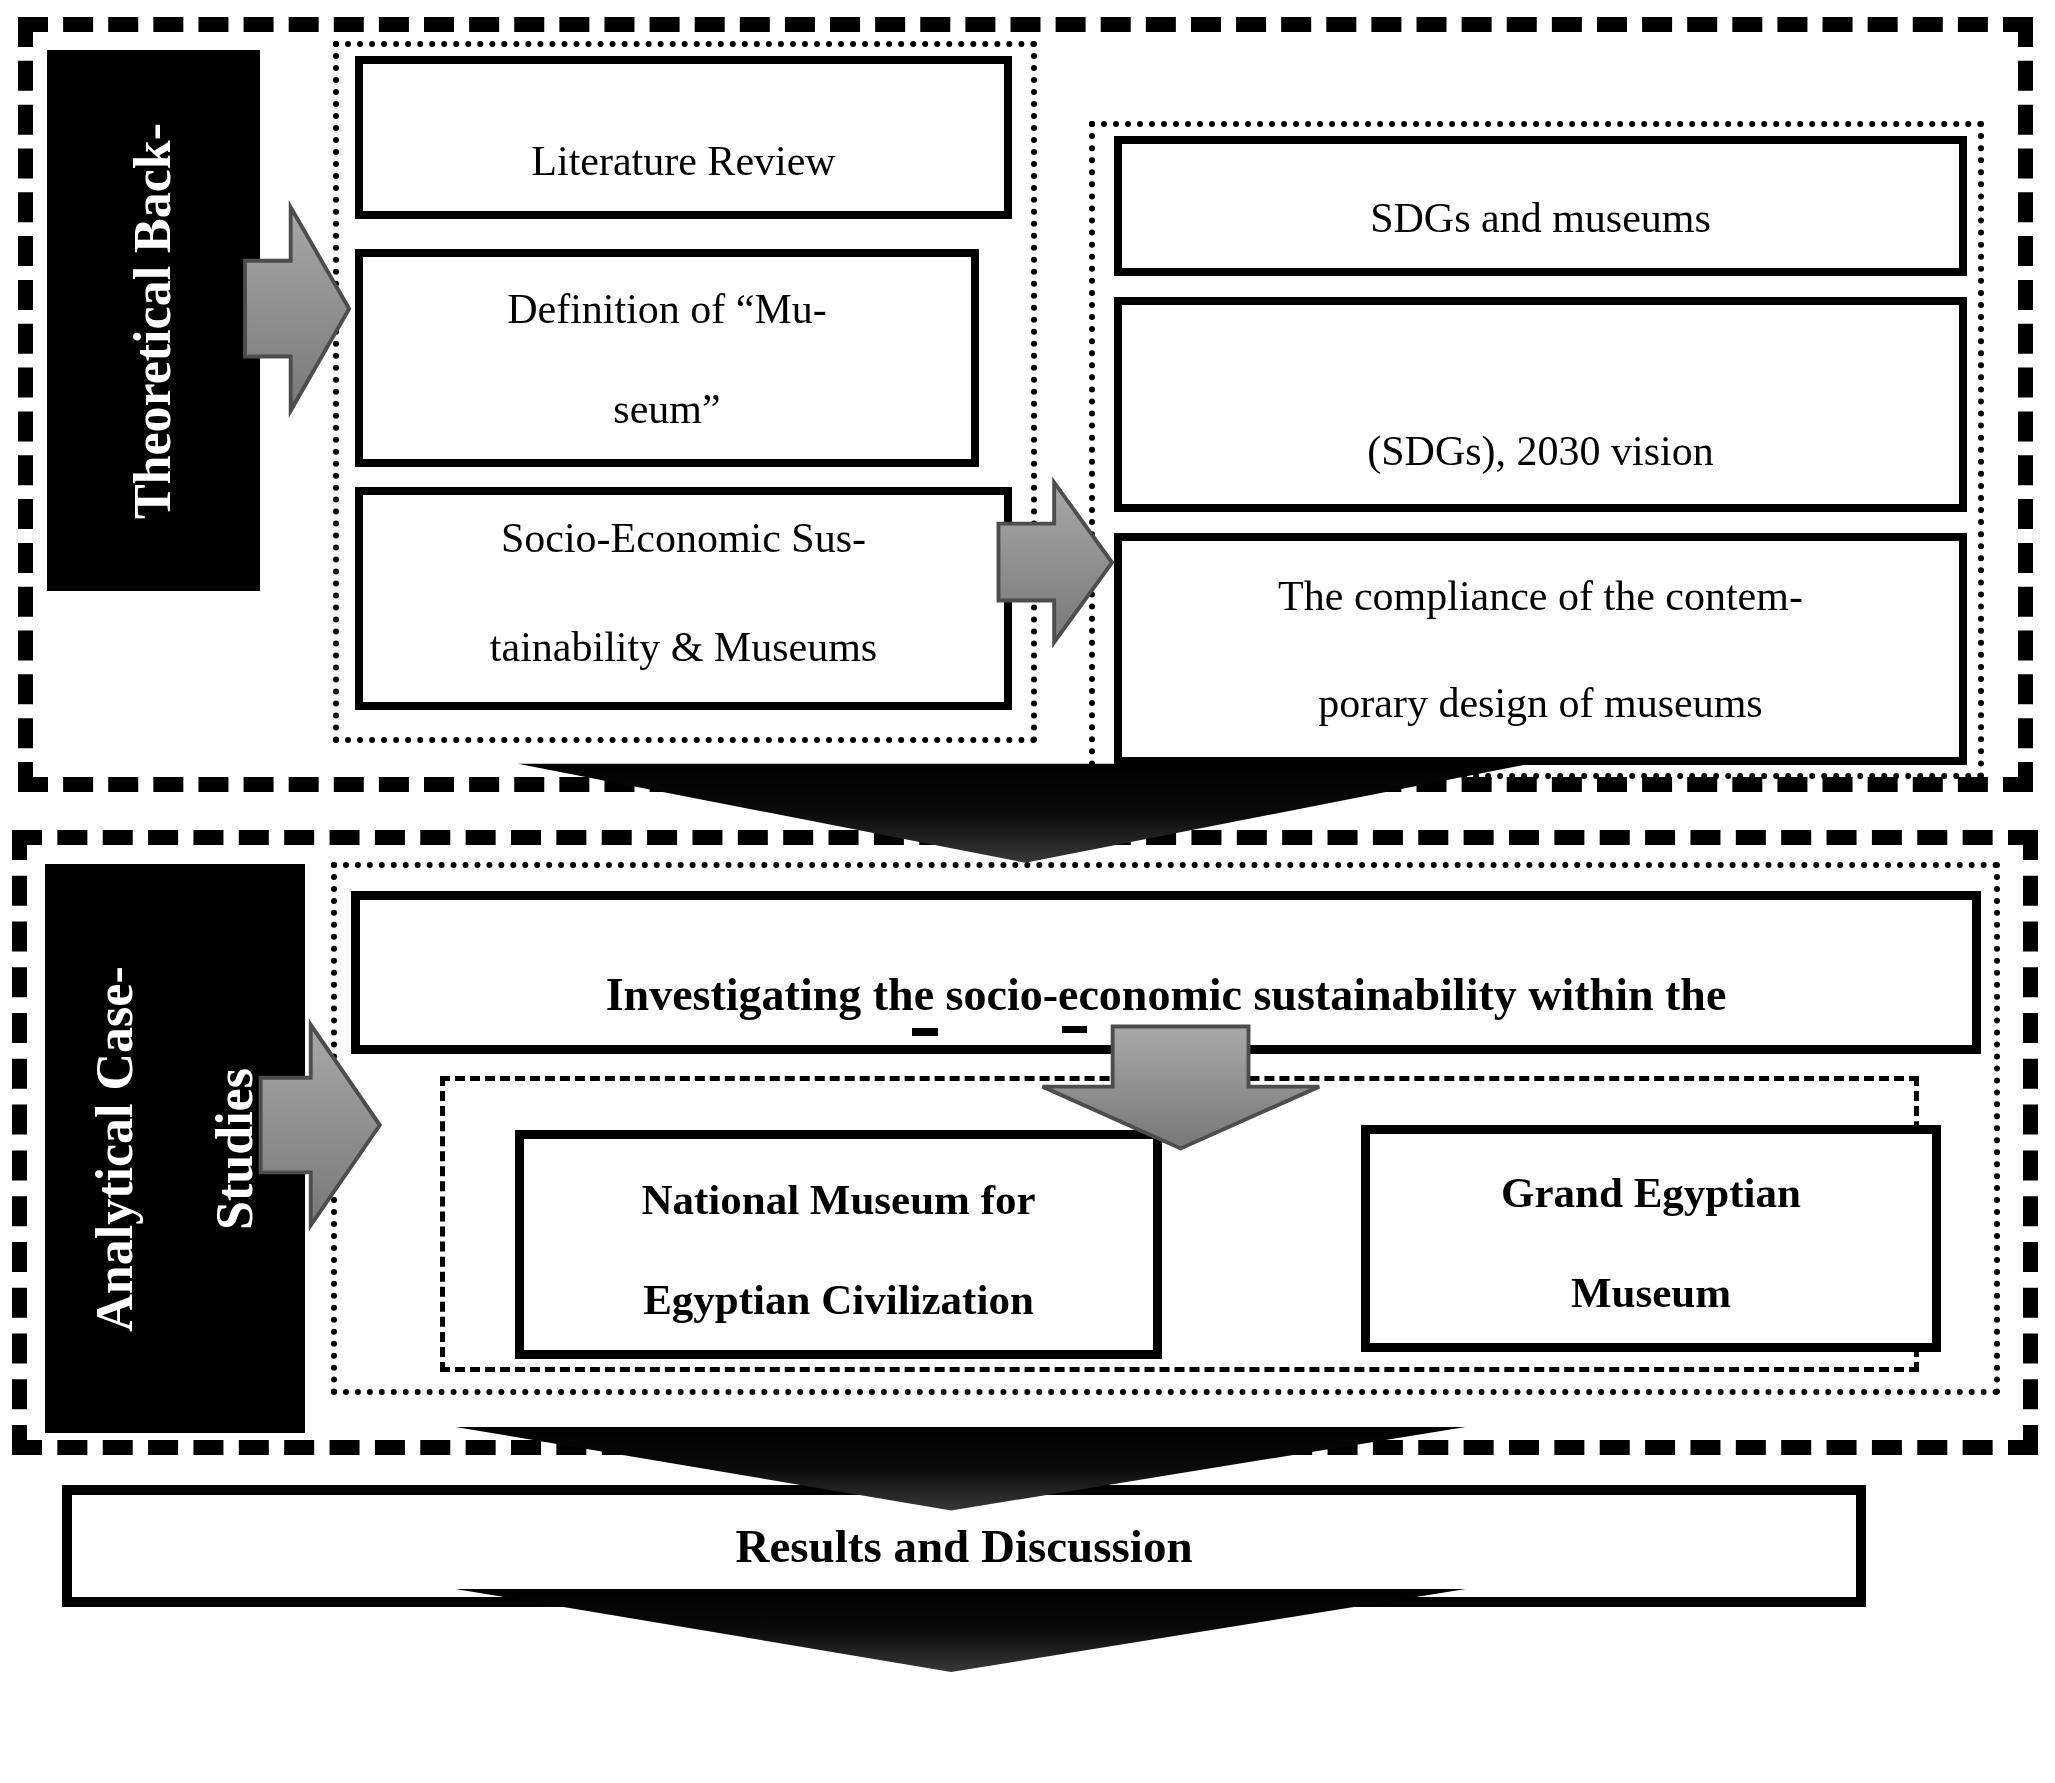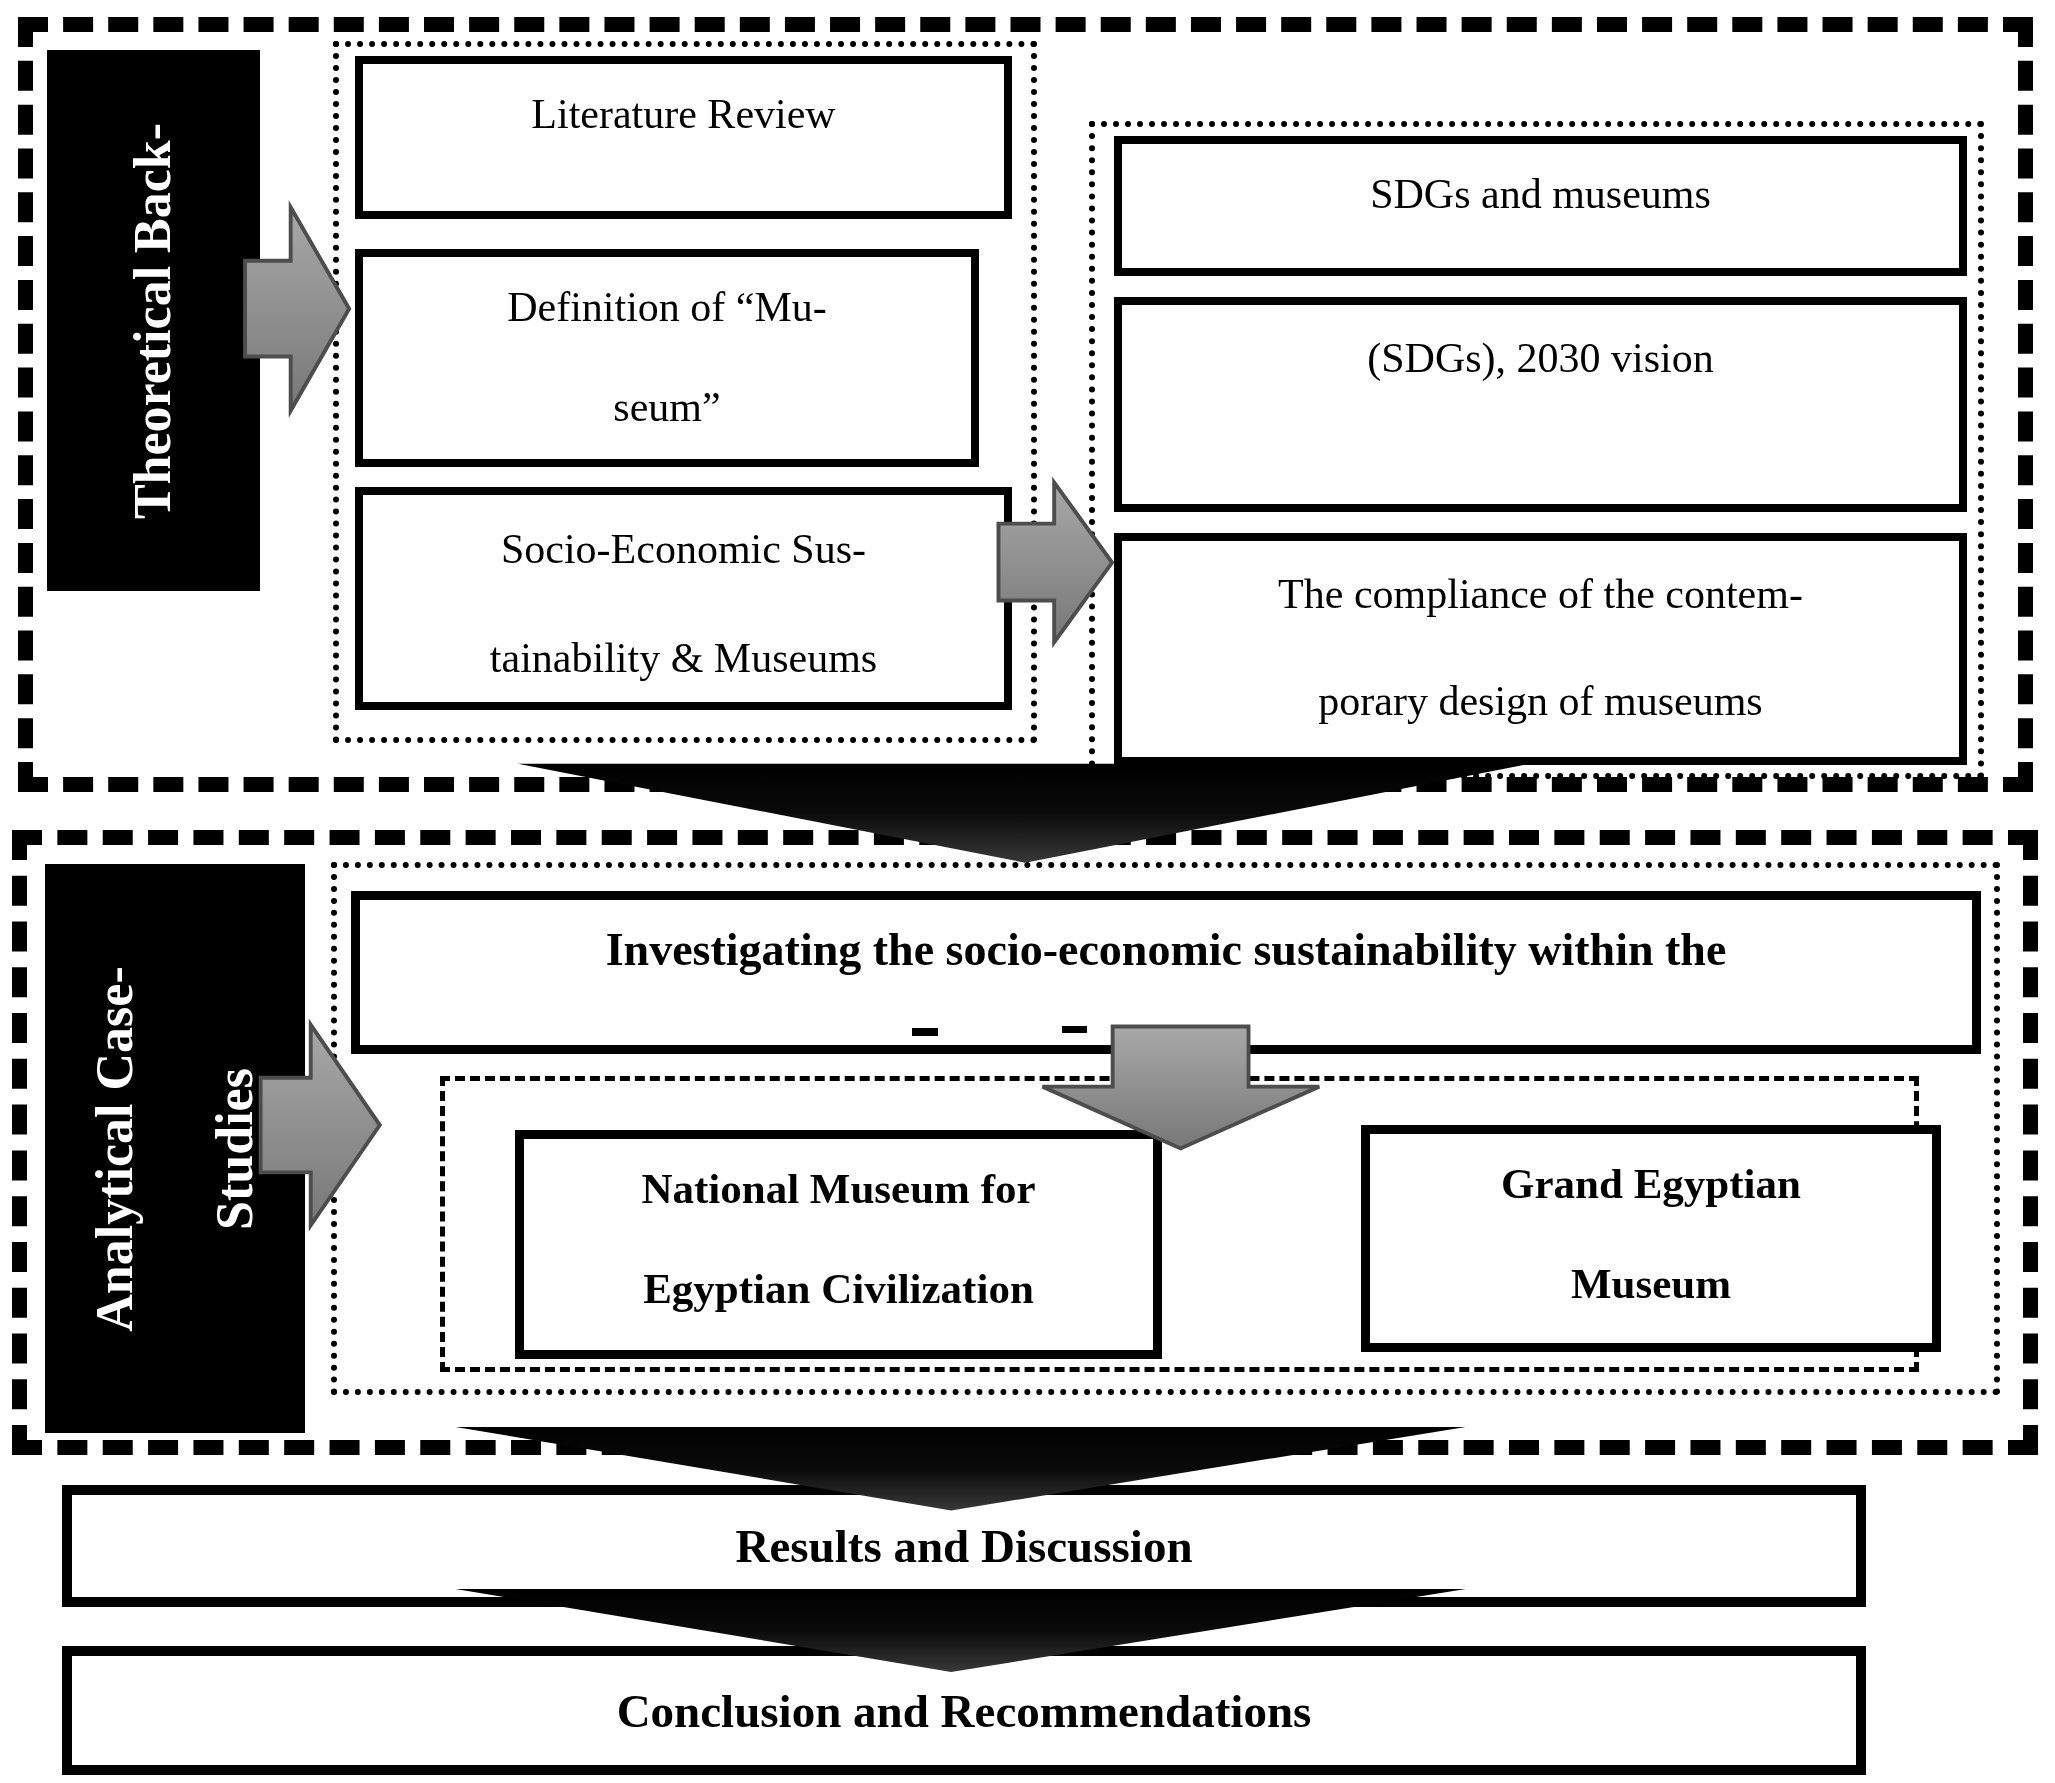--- a/index.html
+++ b/index.html
@@ -3,21 +3,21 @@
 <meta charset="utf-8">
 <style>
   html,body{margin:0;padding:0;background:#fff;}
   body{width:2056px;height:1784px;position:relative;font-family:"Liberation Serif","DejaVu Serif",serif;color:#000;}
   #canvas{position:absolute;inset:0;width:2056px;height:1784px;}
   .dashed-rect{position:absolute;border:15.6px dashed #000;box-sizing:border-box;background:transparent;}
   .dotted-rect{position:absolute;border:6.1px dotted #000;box-sizing:border-box;background:transparent;}
   .dashed-inner{position:absolute;border:5.6px dashed #000;box-sizing:border-box;background:transparent;}
 
   .solid-box{position:absolute;border:8.4px solid #000;box-sizing:border-box;background:#fff;
-             display:flex;flex-direction:column;justify-content:flex-start;align-items:center;
+             display:flex;flex-direction:column;justify-content:flex-end;align-items:center;
              text-align:center;font-size:42px;line-height:100px;}
   .solid-box .ln{display:block;white-space:nowrap;}
 
   .big-box{border-width:9.5px;font-weight:bold;font-size:46px;}
   .case-box{border-width:9.5px;font-weight:bold;font-size:43px;margin-left:44px;}
   .row-box{position:absolute;border:10.6px solid #000;box-sizing:border-box;background:#fff;
            display:flex;justify-content:center;align-items:center;text-align:right;
            font-weight:bold;font-size:47px;}
 
   .black-panel{position:absolute;background:#000;display:flex;justify-content:center;align-items:center;overflow:hidden;}
@@ -98,23 +98,20 @@
 
   <div class="solid-box case-box" style="left:1317px;top:1125px;width:580px;height:227px;">
     <span class="ln">Grand Egyptian</span>
     <span class="ln">Museum</span>
   </div>
 
   <div class="row-box" style="left:62px;top:1485px;width:1804px;height:122px;">
     <span>Results and Discussion</span>
   </div>
 
-  <div class="row-box" style="left:62px;top:1646px;width:1804px;height:129px;">
-    <span>Conclusion and Recommendations</span>
-  </div>
 
   <svg class="overlay" width="2056" height="1784" viewBox="0 0 3692 3203">
     <defs>
       <linearGradient id="gGray" x1="0" y1="0" x2="0" y2="1">
         <stop offset="0" stop-color="#a8a8a8"></stop>
         <stop offset="1" stop-color="#787878"></stop>
       </linearGradient>
       <linearGradient id="gBlack" x1="0" y1="0" x2="0" y2="1">
         <stop offset="0" stop-color="#000000"></stop>
         <stop offset="0.5" stop-color="#0a0a0a"></stop>

